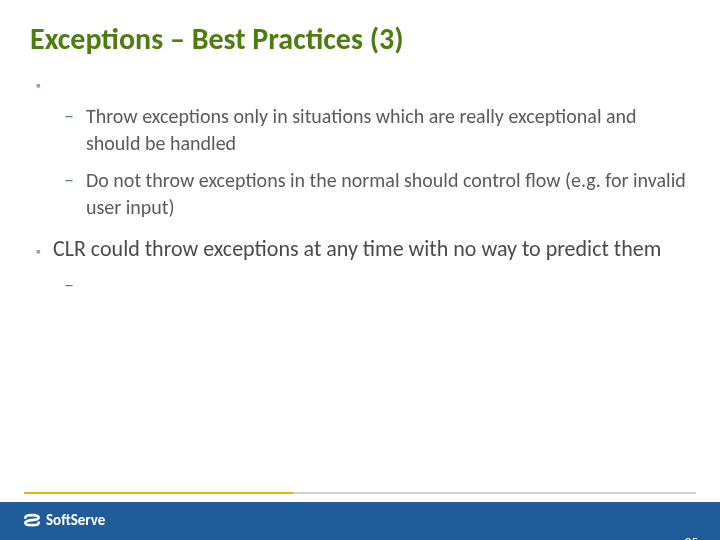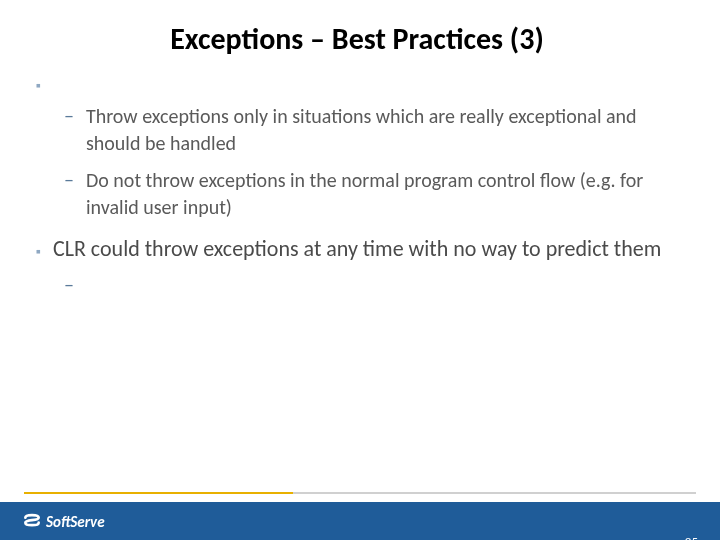--- a/index.html
+++ b/index.html
@@ -11,24 +11,24 @@
     position: relative;
     overflow: hidden;
   }
   .slide {
     width: 100%;
     height: 100%;
     padding: 20px 30px 0 30px;
     position: relative;
   }
   .title {
-    color: #000000;
+    color: #4d7c0f;
     font-size: 30px;
     font-weight: bold;
-    text-align: center;
+    text-align: left;
     margin-bottom: 12px;
     padding-right: 6px;
   }
   .content {
     padding-left: 6px;
   }
   .bullet-1 {
     display: flex;
     align-items: flex-start;
     margin-bottom: 8px;
@@ -75,25 +75,24 @@
   .footer-rule {
     position: absolute;
     bottom: 46px;
     left: 24px;
     right: 24px;
     height: 2px;
     background: linear-gradient(to right, #e8b000 0%, #e8b000 40%, #d0d0d0 40%, #d0d0d0 100%);
   }
   .logo {
     display: flex;
-    align-items: flex-end;
+    align-items: flex-start;
     color: #fff;
     font-size: 15px;
     font-weight: bold;
-    font-style: italic;
   }
   .logo-mark {
     width: 20px;
     height: 20px;
     margin-right: 4px;
     position: relative;
   }
   .logo-mark svg { display: block; }
   .page-num {
     color: #ffffff;
@@ -113,21 +112,21 @@
       <span class="marker">▪</span>
     </div>
 
     <div class="bullet-2">
       <span class="marker">–</span>
       <span>Throw exceptions only in situations which are really exceptional and should be handled</span>
     </div>
 
     <div class="bullet-2">
       <span class="marker">–</span>
-      <span>Do not throw exceptions in the normal program control flow (e.g. for invalid user input)</span>
+      <span>Do not throw exceptions in the normal should control flow (e.g. for invalid user input)</span>
     </div>
 
     <div class="bullet-1 spaced">
       <span class="marker">▪</span>
       <span>CLR could throw exceptions at any time with no way to predict them</span>
     </div>
 
     <div class="bullet-2">
       <span class="marker">–</span>
     </div>

